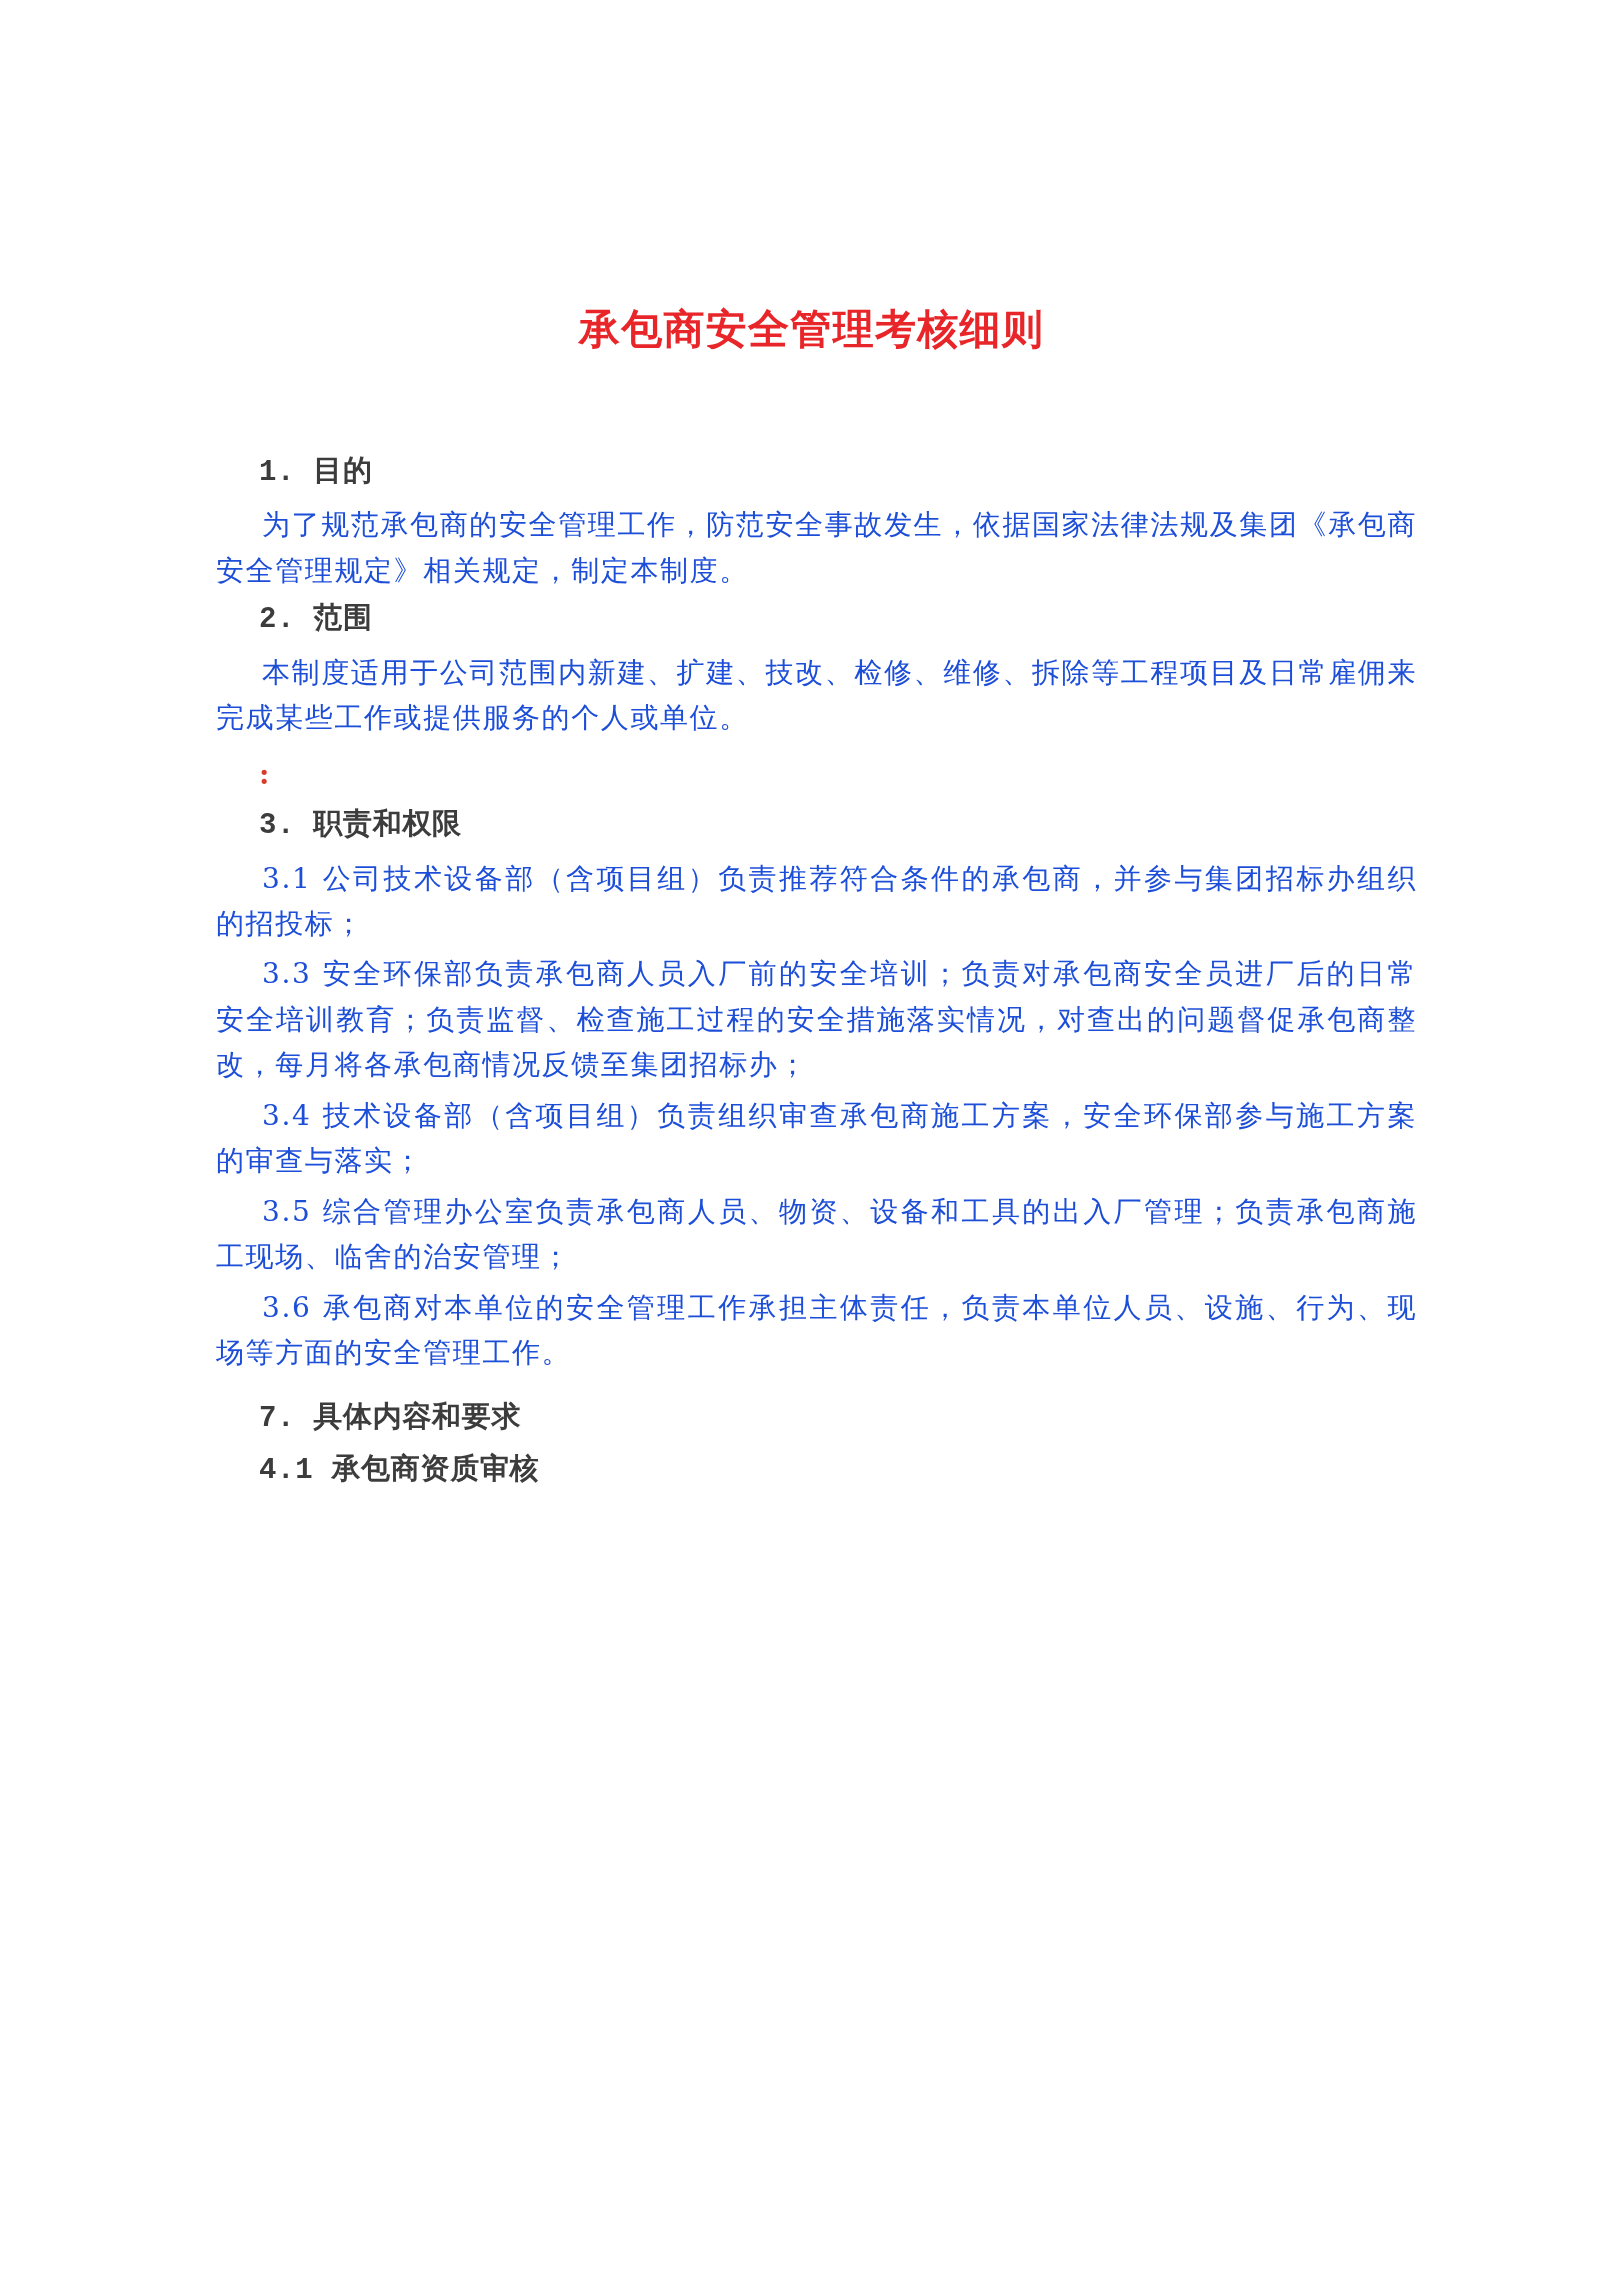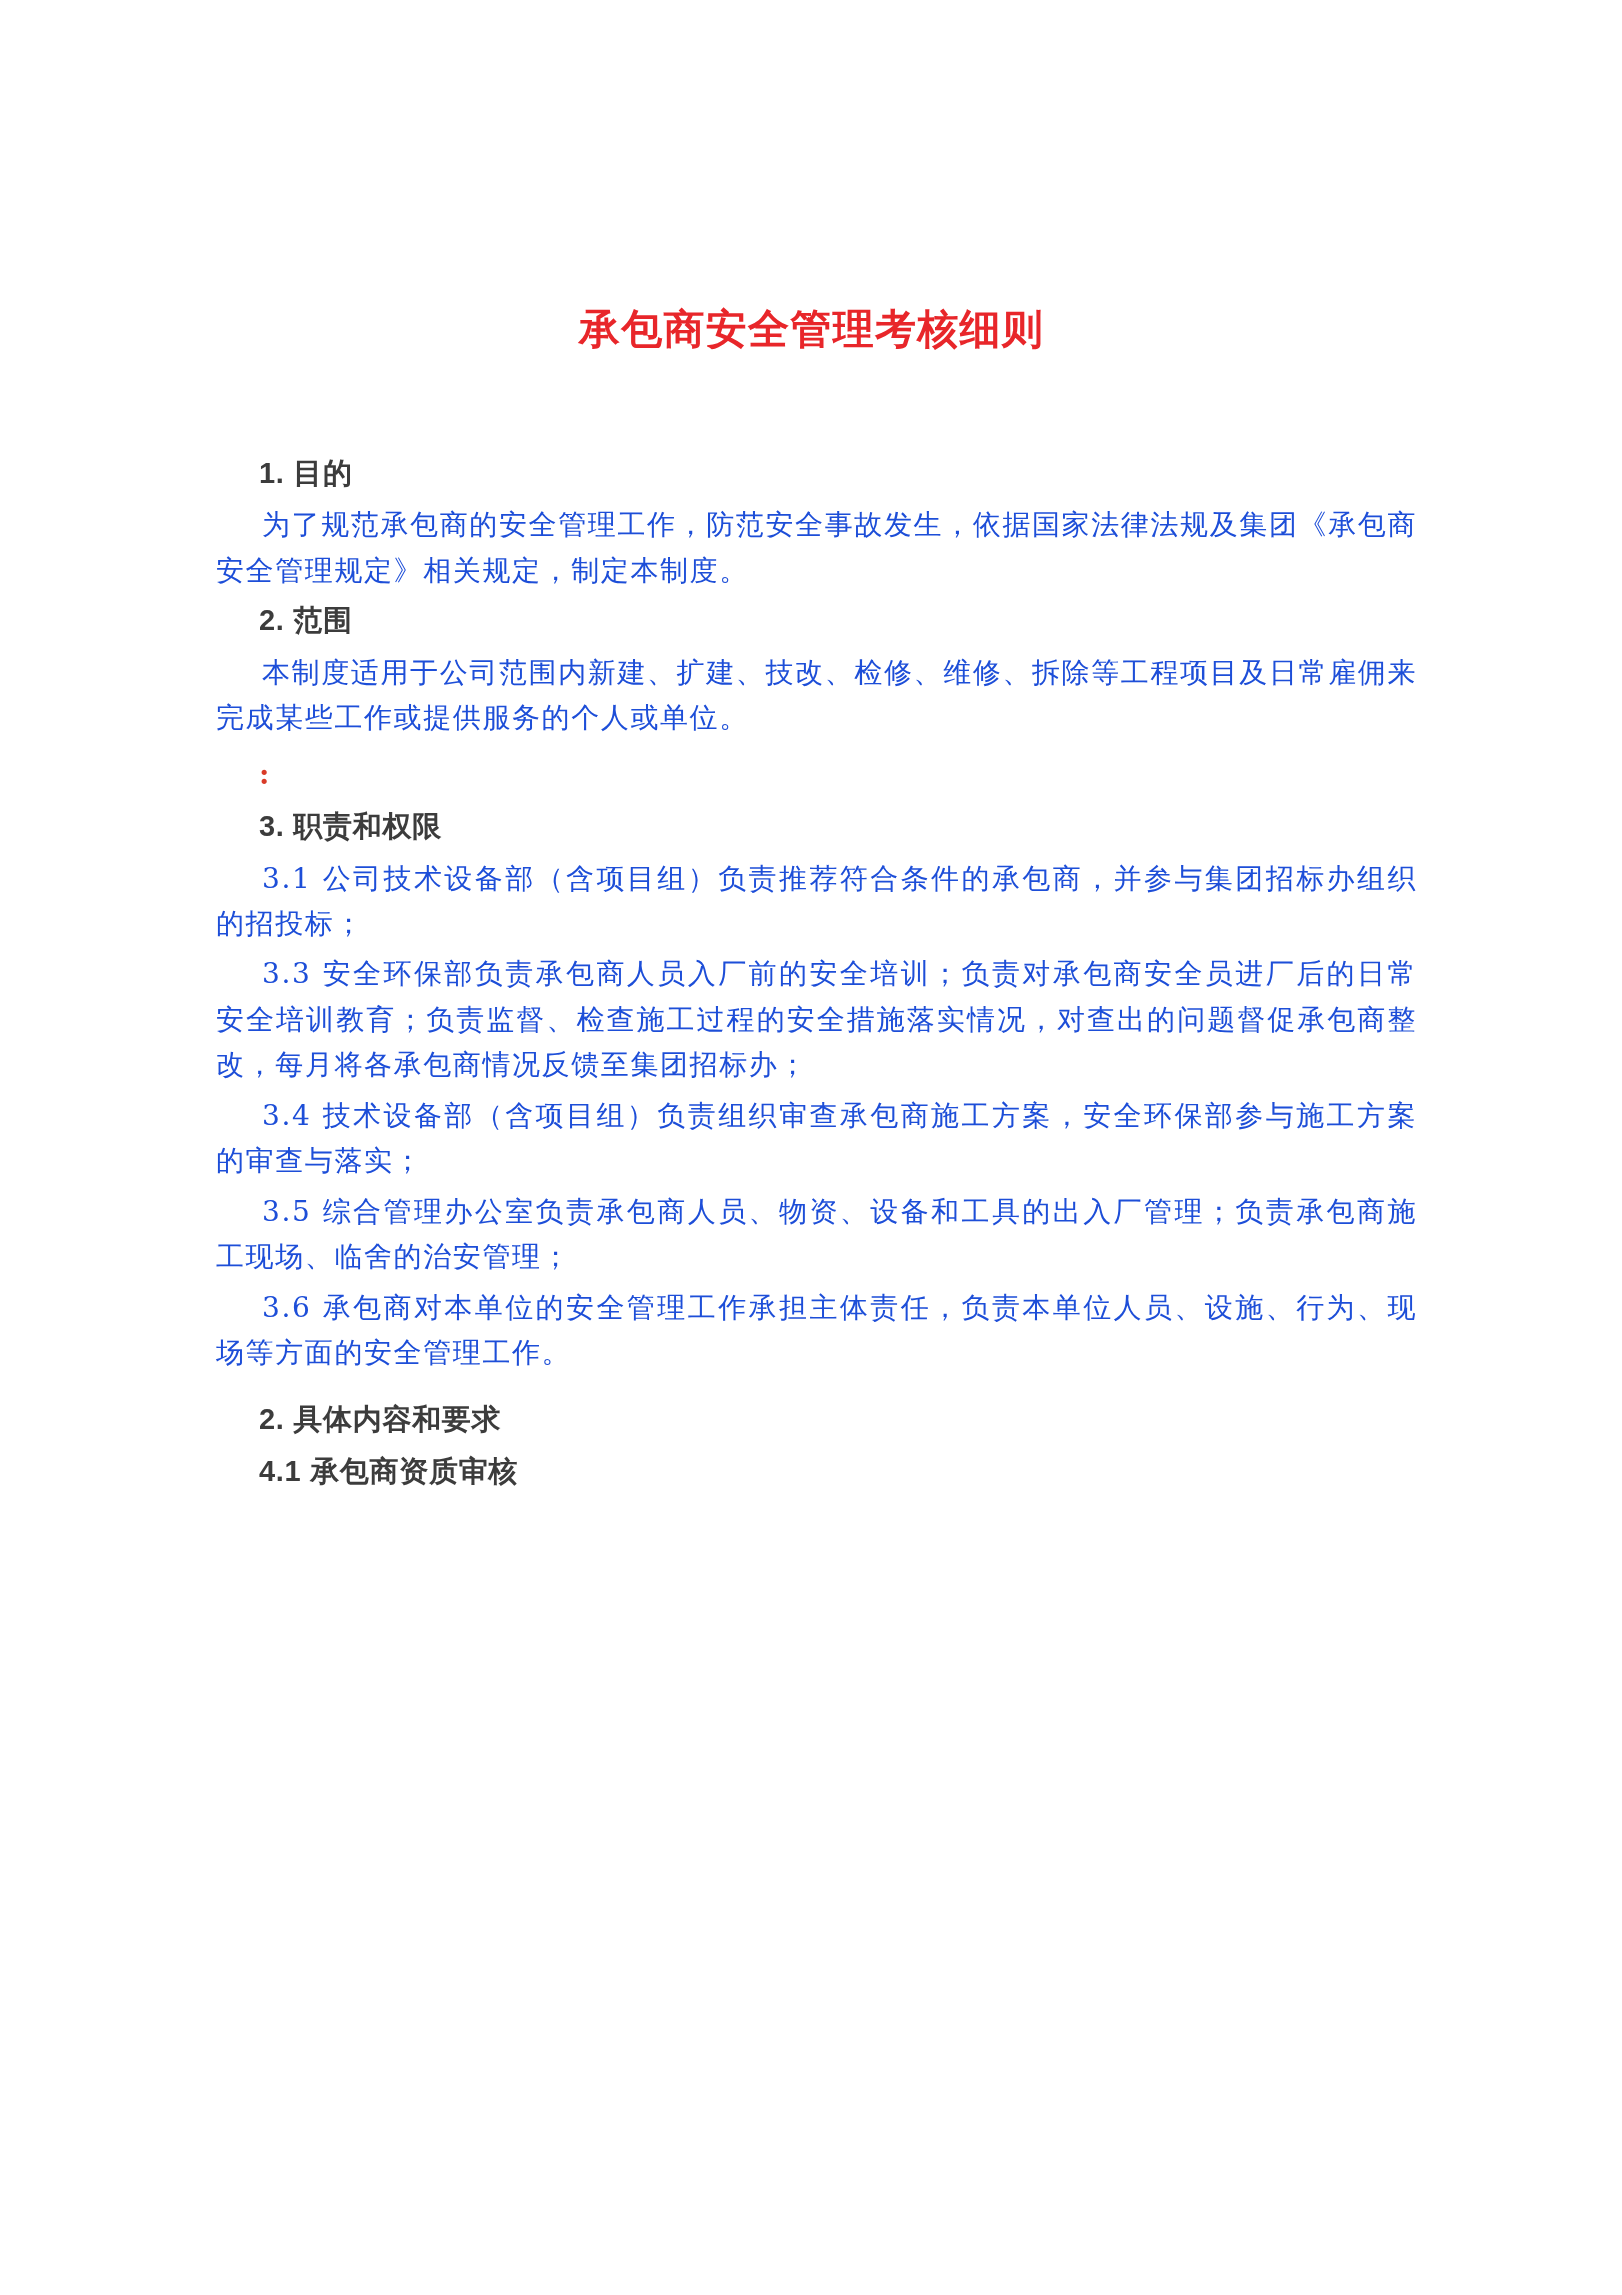--- a/index.html
+++ b/index.html
@@ -35,21 +35,21 @@
     font-size: 41px;
     letter-spacing: 1.3px;
   }
   .body-block {
     position: absolute;
     top: 432px;
     left: 216px;
     width: 1201px;
   }
   .heading {
-    font-family: Liberation Sans, sans-serif;
+    font-family: Liberation Mono, monospace;
     font-weight: bold;
     font-size: 29px;
     color: #3c3c3c;
     margin: 0 0 6.5px 0;
     padding-left: 43px;
     line-height: 1.55;
     letter-spacing: 0.7px;
   }
   .para {
     font-size: 28px;
@@ -89,20 +89,20 @@
 
     <div class="heading">3. 职责和权限</div>
     <p class="para">3.1 公司技术设备部（含项目组）负责推荐符合条件的承包商，并参与集团招标办组织的招投标；</p>
     <p class="para">3.3 安全环保部负责承包商人员入厂前的安全培训；负责对承包商安全员进厂后的日常安全培训教育；负责监督、检查施工过程的安全措施落实情况，对查出的问题督促承包商整改，每月将各承包商情况反馈至集团招标办；</p>
     <p class="para">3.4 技术设备部（含项目组）负责组织审查承包商施工方案，安全环保部参与施工方案的审查与落实；</p>
     <p class="para">3.5 综合管理办公室负责承包商人员、物资、设备和工具的出入厂管理；负责承包商施工现场、临舍的治安管理；</p>
     <p class="para">3.6 承包商对本单位的安全管理工作承担主体责任，负责本单位人员、设施、行为、现场等方面的安全管理工作。</p>
 
     <div class="spacer-sm"></div>
 
-    <div class="heading">2. 具体内容和要求</div>
+    <div class="heading">7. 具体内容和要求</div>
 
     <div class="heading">4.1 承包商资质审核</div>
 
   </div>
 
 </div>
 
 
 </body></html>

